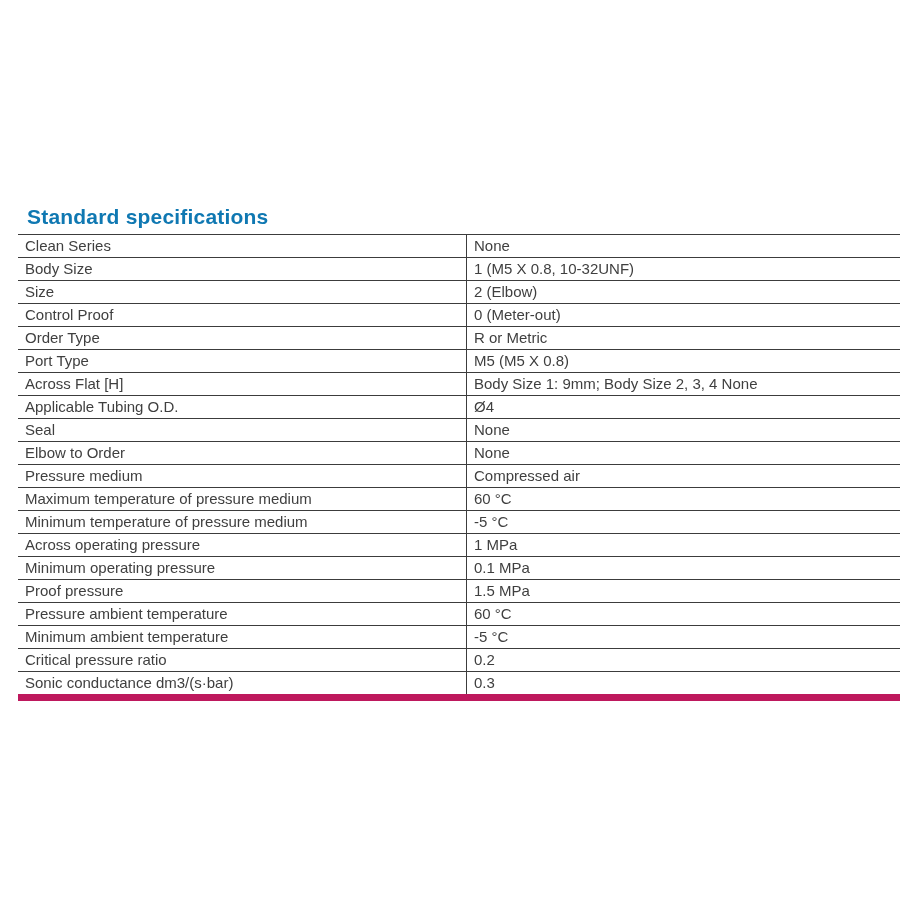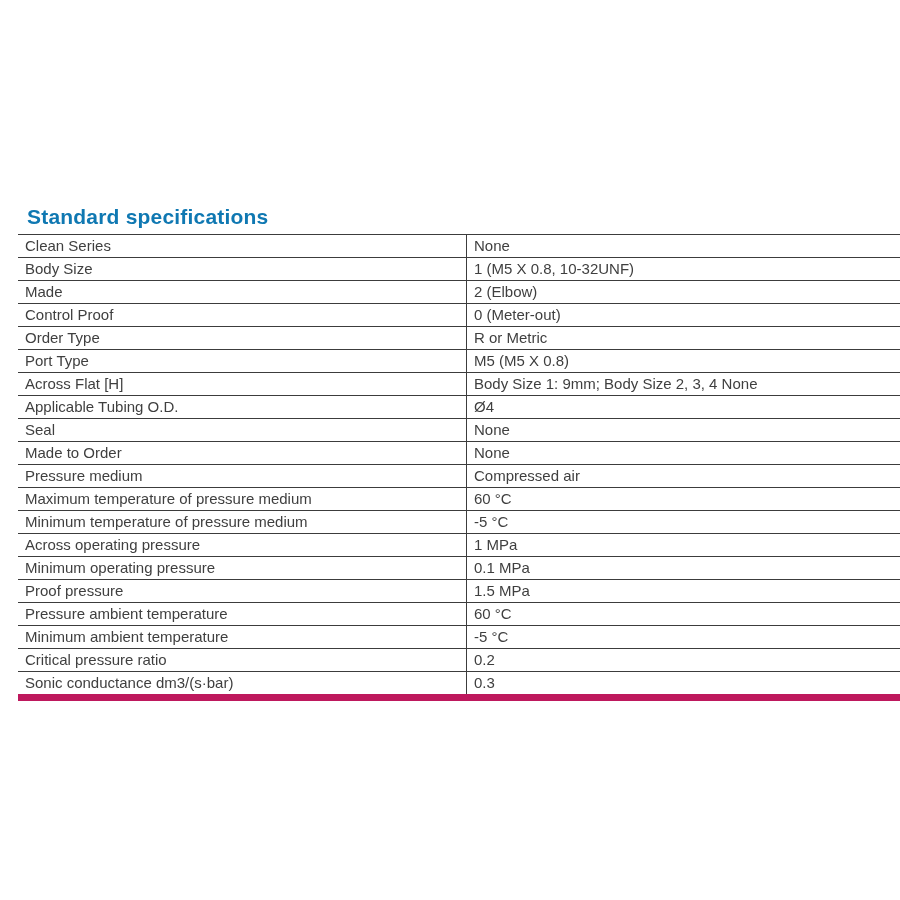--- a/index.html
+++ b/index.html
@@ -64,21 +64,21 @@
   <tbody>
       <tr>
         <td class="spec-name">Clean Series</td>
         <td class="spec-value">None</td>
       </tr>
       <tr>
         <td class="spec-name">Body Size</td>
         <td class="spec-value">1 (M5 X 0.8, 10-32UNF)</td>
       </tr>
       <tr>
-        <td class="spec-name">Made</td>
+        <td class="spec-name">Size</td>
         <td class="spec-value">2 (Elbow)</td>
       </tr>
       <tr>
         <td class="spec-name">Control Proof</td>
         <td class="spec-value">0 (Meter-out)</td>
       </tr>
       <tr>
         <td class="spec-name">Order Type</td>
         <td class="spec-value">R or Metric</td>
       </tr>
@@ -92,21 +92,21 @@
       </tr>
       <tr>
         <td class="spec-name">Applicable Tubing O.D.</td>
         <td class="spec-value">Ø4</td>
       </tr>
       <tr>
         <td class="spec-name">Seal</td>
         <td class="spec-value">None</td>
       </tr>
       <tr>
-        <td class="spec-name">Made to Order</td>
+        <td class="spec-name">Elbow to Order</td>
         <td class="spec-value">None</td>
       </tr>
       <tr>
         <td class="spec-name">Pressure medium</td>
         <td class="spec-value">Compressed air</td>
       </tr>
       <tr>
         <td class="spec-name">Maximum temperature of pressure medium</td>
         <td class="spec-value">60 °C</td>
       </tr>

